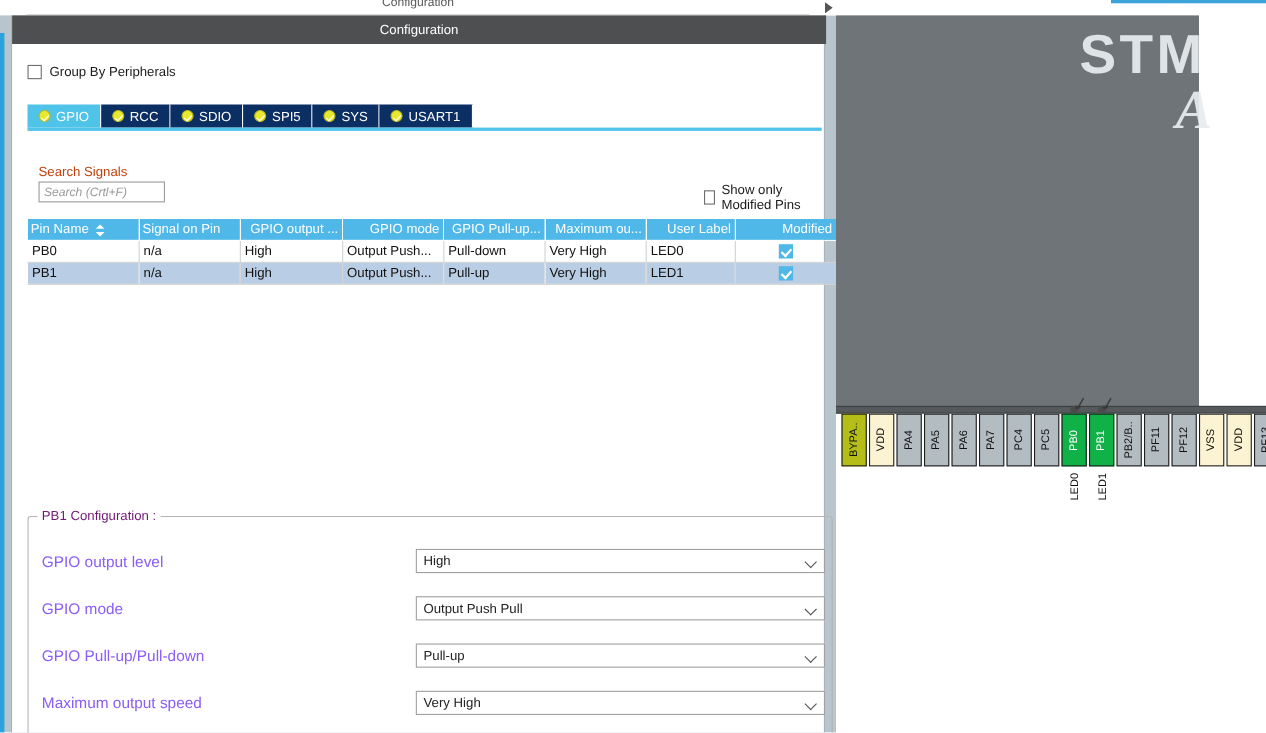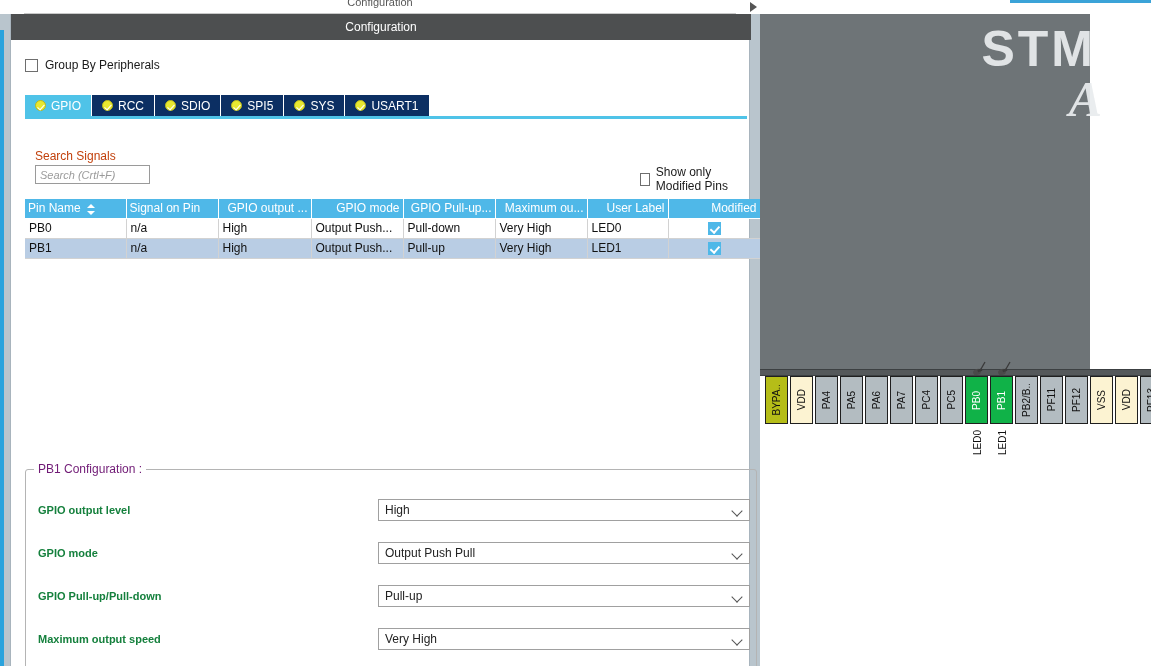--- a/index.html
+++ b/index.html
@@ -207,21 +207,21 @@
     position: absolute; left: 8px; top: -8px;
     background: #ffffff; padding: 0 4px;
     font-size: 12px; color: #701a75;
   }
   .cfg-row {
     position: absolute; left: 0; width: 732px; height: 24px;
     display: flex; align-items: center;
   }
   .cfg-row .rlabel {
     position: absolute; left: 12px;
-    font-size: 11px; color: #15803d; white-space: nowrap; font-weight: bold;
+    font-size: 14px; color: #8b5cf6; white-space: nowrap;
   }
   .cfg-select {
     position: absolute; left: 352px;
     width: 372px; height: 22px;
     border: 1px solid #a0a0a0; background: #ffffff;
     display: flex; align-items: center;
     padding: 0 6px;
     font-size: 12px; color: #222;
   }
   .cfg-select .chev {

